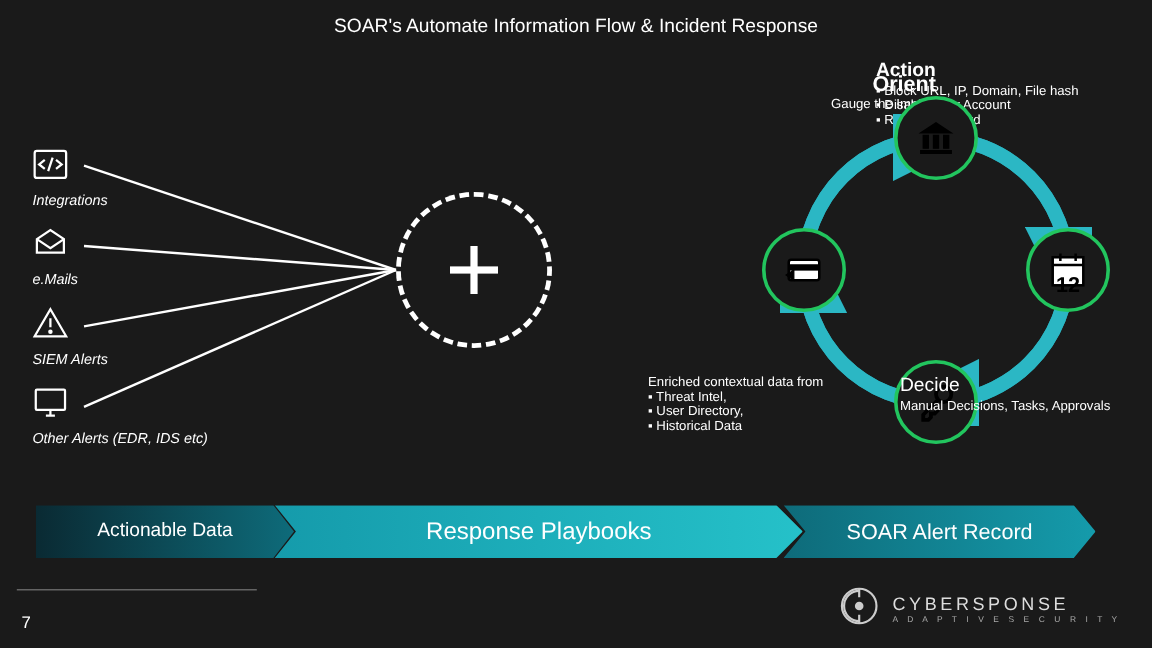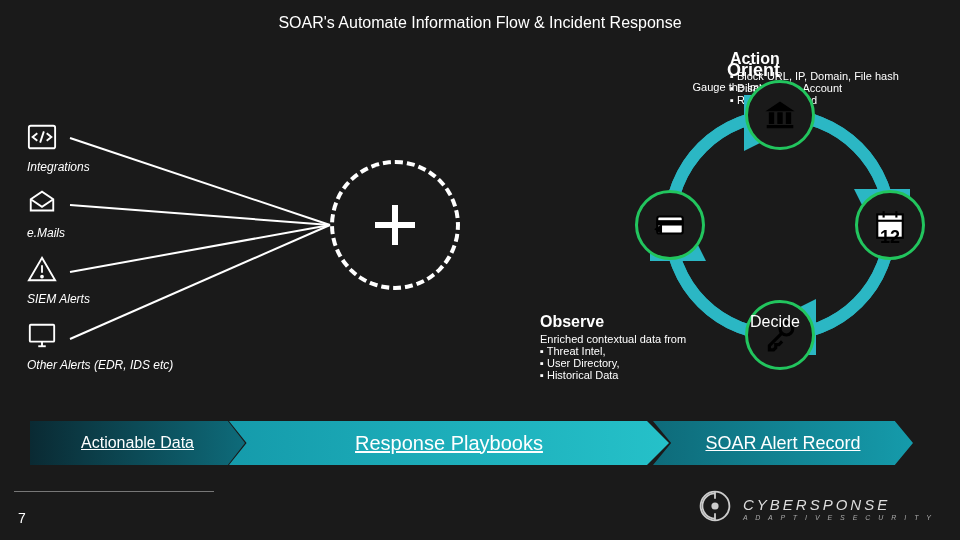--- a/index.html
+++ b/index.html
@@ -119,21 +119,21 @@
     position:absolute;
     bottom:75px; left:30px;
     width:900px; height:44px;
     display:flex;
     align-items:center;
   }
   .arrow-seg {
     height:44px;
     position:relative;
     display:flex; align-items:center; justify-content:center;
-    color:#fff; font-size:18px;text-decoration:underline;
+    color:#fff; font-size:18px;
   }
   .seg1 { width:215px; background:linear-gradient(90deg,#0a2a33,#0e6b7a); font-size:16px;
     clip-path: polygon(0 0, 92% 0, 100% 50%, 92% 100%, 0 100%);
   }
   .seg2 { width:260px; background:linear-gradient(90deg,#0e6b7a,#159bab);
     clip-path: polygon(0 0, 93% 0, 100% 50%, 93% 100%, 0 100%, 7% 50%);
     margin-left:-16px;
   }
   .seg3 { width:440px; background:linear-gradient(90deg,#159bab,#25c1c9); font-size:20px;
     clip-path: polygon(0 0, 95% 0, 100% 50%, 95% 100%, 0 100%, 4% 50%);
@@ -151,21 +151,20 @@
     bottom:48px; left:14px;
     width:200px; height:1px;
     background:#777;
   }
   .logo {
     position:absolute;
     bottom:12px; right:26px;
     display:flex; align-items:center;
     gap:10px;
     color:#ddd;
-    font-style:italic;
   }
   .logo .mark svg { width:36px; height:36px; }
   .logo .txt { font-family:Arial,sans-serif; letter-spacing:3px; font-size:15px; }
   .logo .sub { font-size:7px; letter-spacing:3px; color:#aaa; display:block; text-align:right;}
 </style>
 </head>
 <body>
 
 <h1 class="title">SOAR's Automate Information Flow &amp; Incident Response</h1>
 
@@ -275,31 +274,31 @@
   <div class="node left">
     <svg viewBox="0 0 32 32">
       <rect x="4" y="8" width="24" height="16" rx="2" fill="#fff" stroke="#000" stroke-width="2"></rect>
       <rect x="4" y="12" width="24" height="4" fill="#000"></rect>
       <path d="M2 20l6-4v8z" fill="#000"></path>
     </svg>
   </div>
 </div>
 
 <div class="observe-block">
-  <div class="h">Observe</div>
   <div class="sub">Enriched contextual data from</div>
   <ul>
     <li>Threat Intel,</li>
     <li>User Directory,</li>
     <li>Historical Data</li>
   </ul>
 </div>
 
 <div class="decide-block">
   <div class="h">Decide</div>
+  <div class="sub">Manual Decisions, Tasks, Approvals</div>
 </div>
 
 <div class="arrow-band">
   <div class="arrow-seg seg1">Actionable Data</div>
   <div class="arrow-seg seg3">Response Playbooks</div>
   <div class="arrow-seg seg2">SOAR Alert Record</div>
 </div>
 
 <div class="footer-line"></div>
 <div class="slidenum">7</div>

